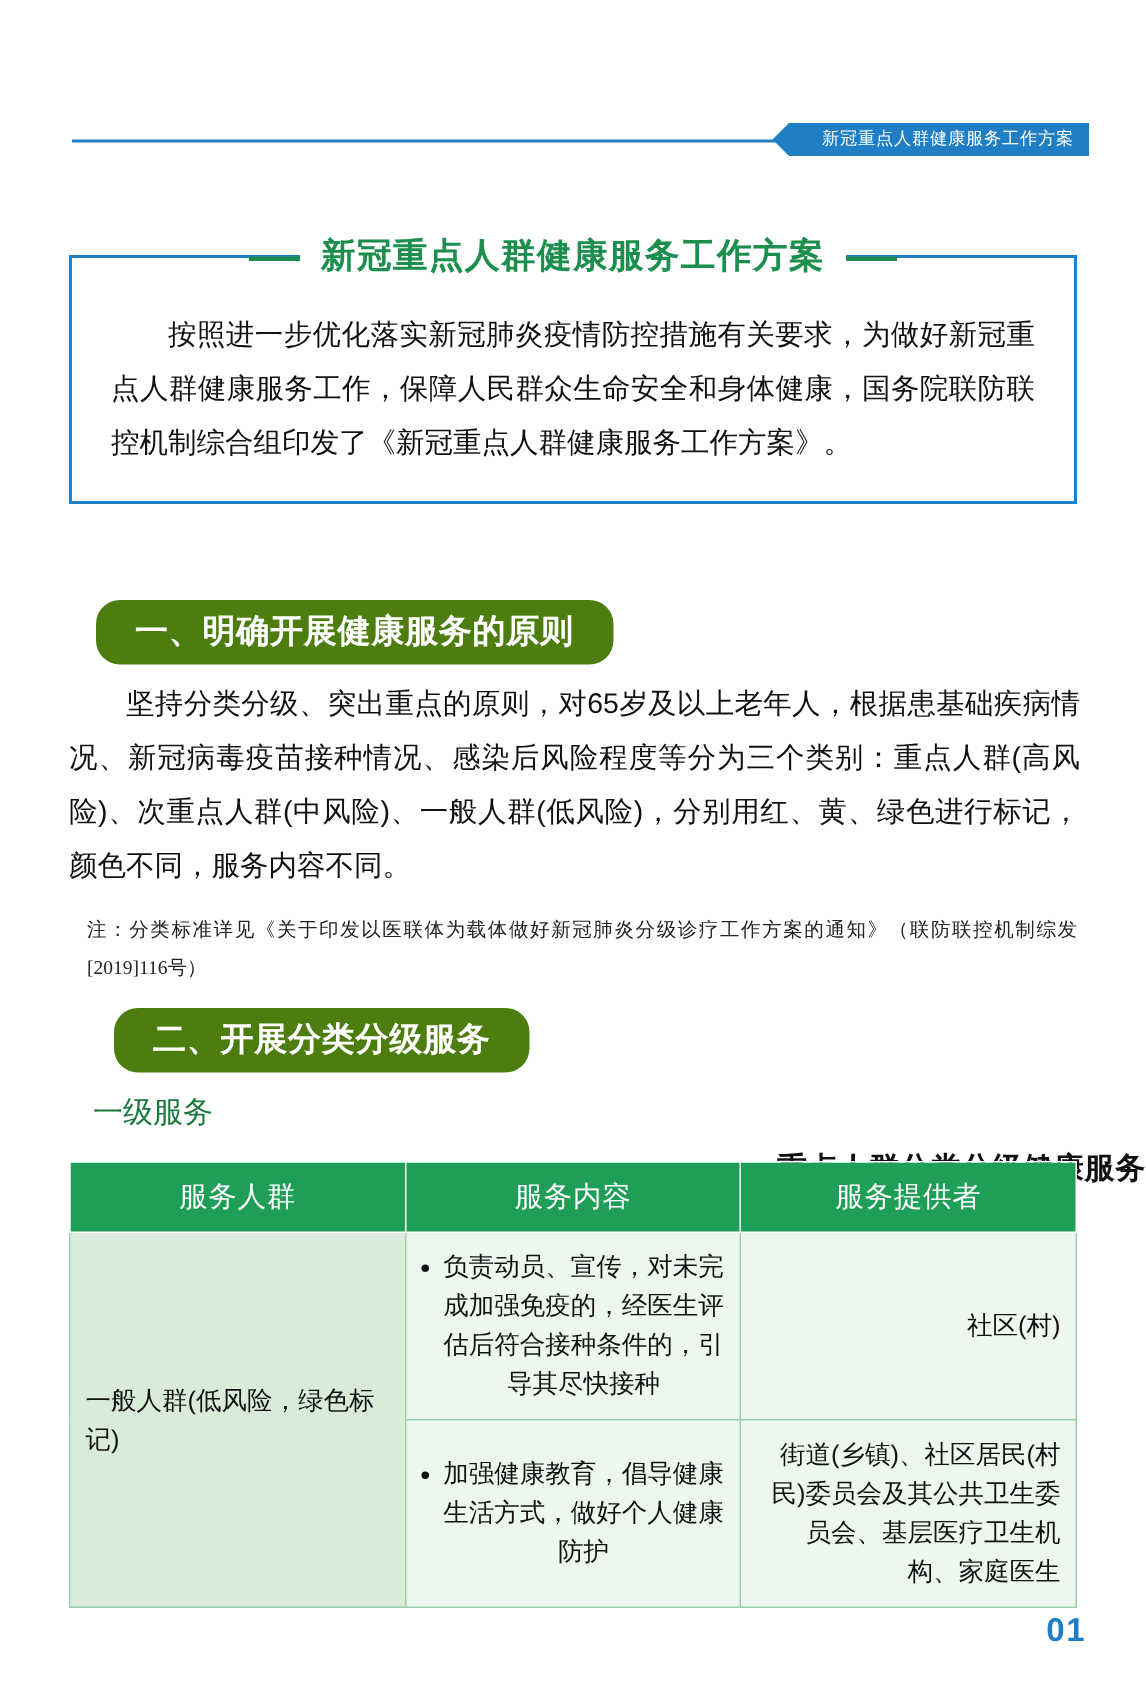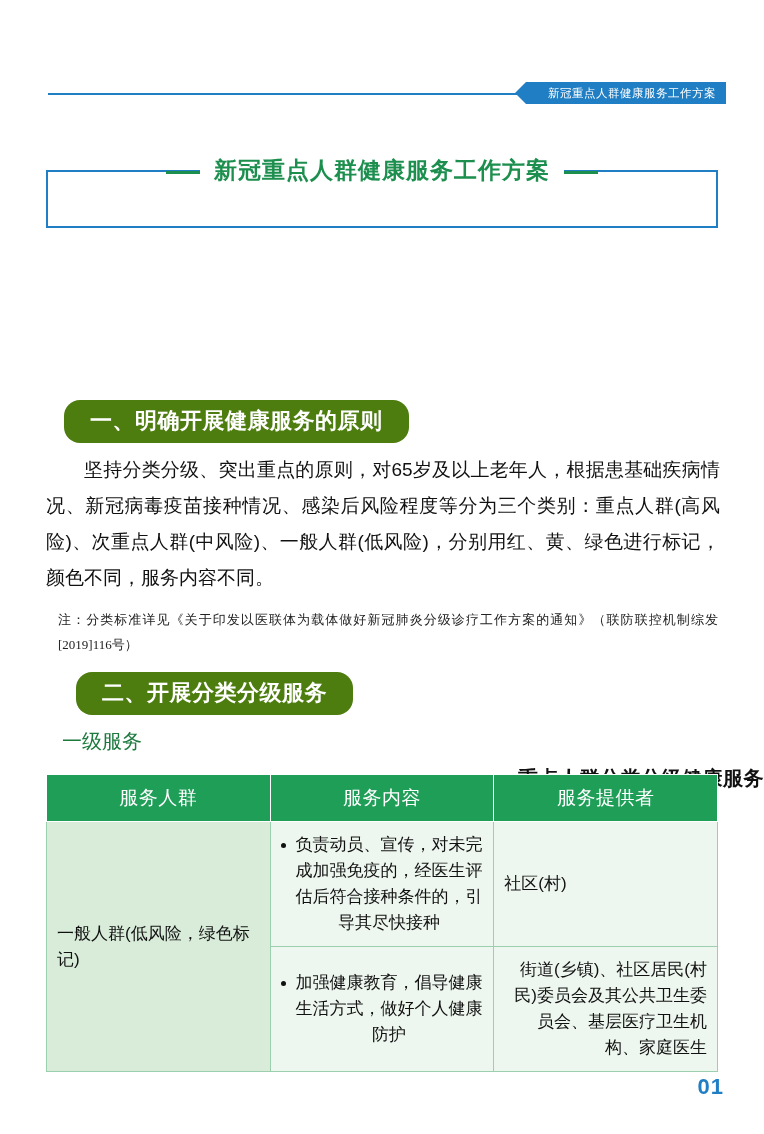--- a/index.html
+++ b/index.html
@@ -203,21 +203,21 @@
     text-align: left;
     padding-left: 14px;
     width: 132px;
   }
   td.content {
     background: #eef7ef;
     text-align: center;
   }
   td.provider {
     background: #eef7ef;
-    text-align: left;
+    text-align: right;
     width: 200px;
   }
   td.provider.left {
     text-align: right;
     padding-left: 14px;
   }
   .bullet {
     position: relative;
     padding-left: 14px;
     display: block;
@@ -254,20 +254,21 @@
 </div>
 
 <div class="intro-box">
   <div class="intro-title-wrap">
     <span class="intro-title">
       <span class="dash-l"></span>
       <span>新冠重点人群健康服务工作方案</span>
       <span class="dash-r"></span>
     </span>
   </div>
+  <div class="intro-text">按照进一步优化落实新冠肺炎疫情防控措施有关要求，为做好新冠重点人群健康服务工作，保障人民群众生命安全和身体健康，国务院联防联控机制综合组印发了《新冠重点人群健康服务工作方案》。</div>
 </div>
 
 <div class="pill-wrap-1">
   <span class="pill">一、明确开展健康服务的原则</span>
 </div>
 <div class="body-para">坚持分类分级、突出重点的原则，对65岁及以上老年人，根据患基础疾病情况、新冠病毒疫苗接种情况、感染后风险程度等分为三个类别：重点人群(高风险)、次重点人群(中风险)、一般人群(低风险)，分别用红、黄、绿色进行标记，颜色不同，服务内容不同。</div>
 <div class="note">注：分类标准详见《关于印发以医联体为载体做好新冠肺炎分级诊疗工作方案的通知》（联防联控机制综发[2019]116号）</div>
 
 <div class="pill-wrap-2">
   <span class="pill">二、开展分类分级服务</span>

